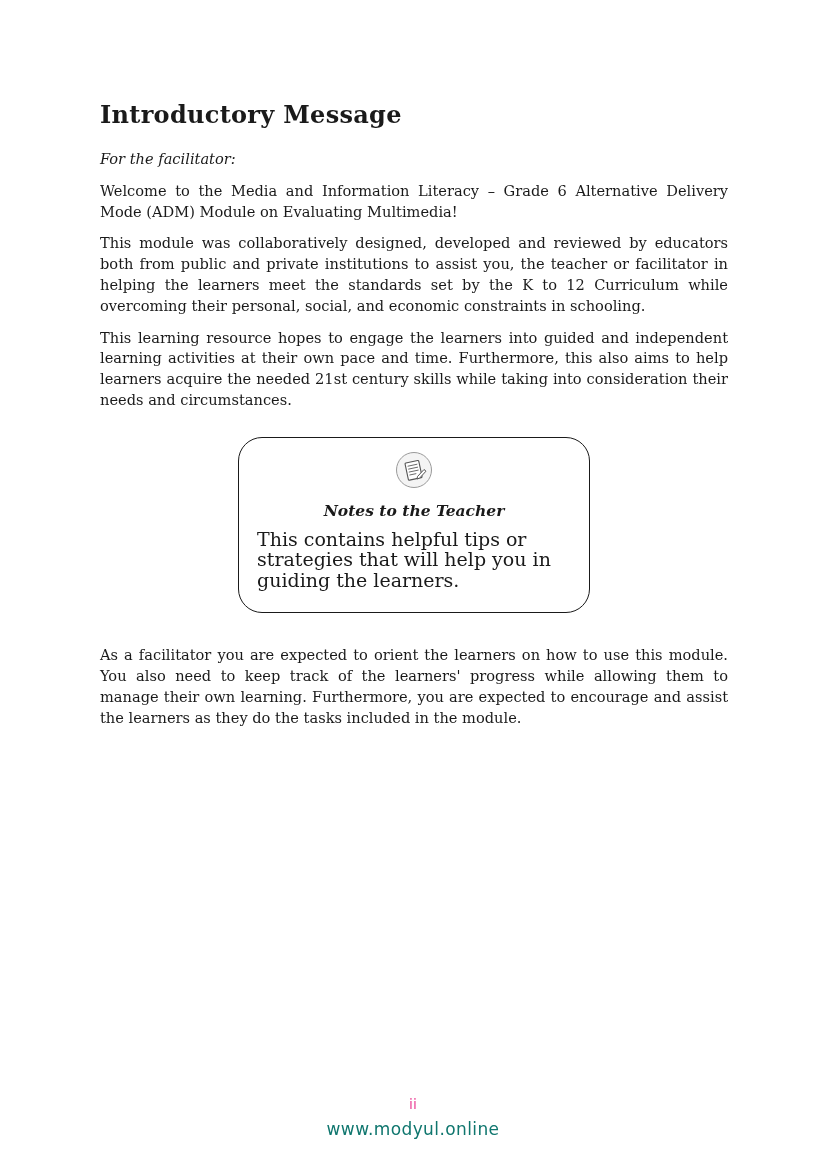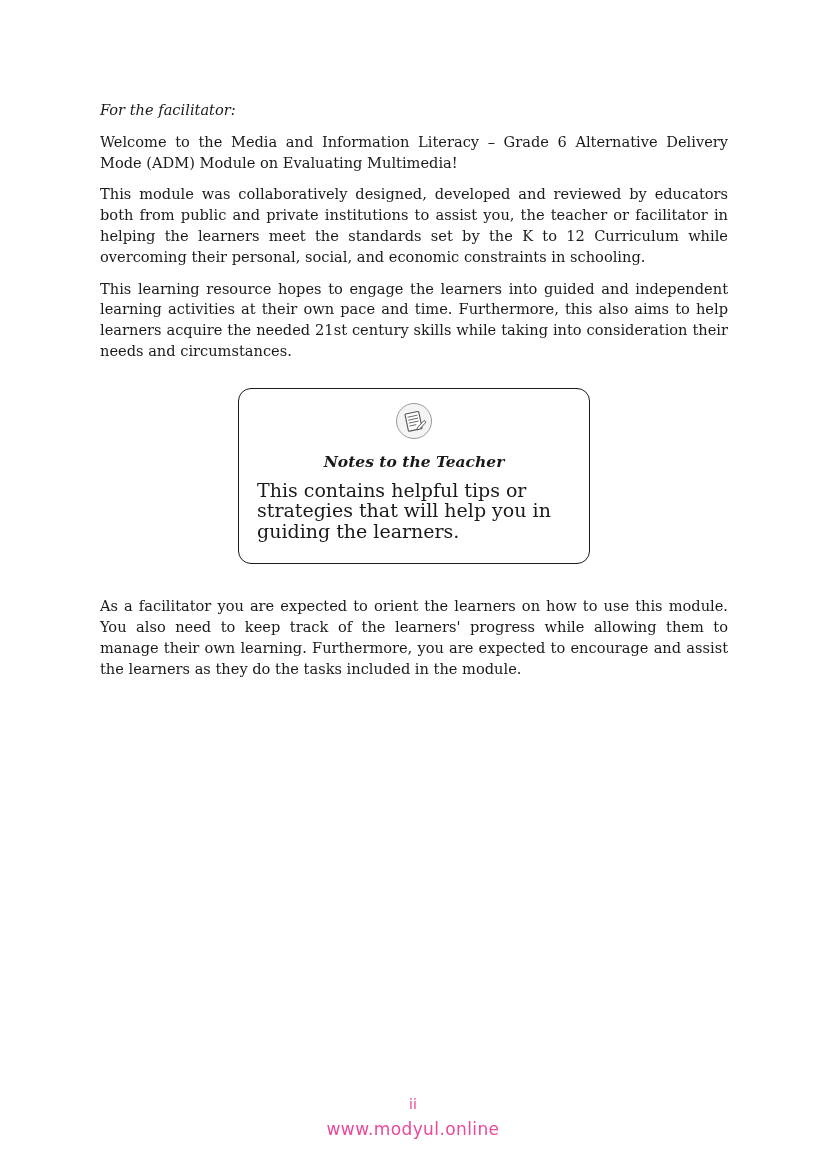--- a/index.html
+++ b/index.html
@@ -34,21 +34,21 @@
     line-height: 20.8px;
     margin-bottom: 11px;
     text-align: justify;
   }
   p.no-justify { text-align: left; font-style: italic; }
 
   .notes-box {
     width: 352px;
     margin: 26px auto 32px auto;
     border: 1.6px solid #1a1a1a;
-    border-radius: 13px;
+    border-radius: 24px;
     padding: 13px 18px 22px 18px;
     background: #ffffff;
   }
   .notes-icon-wrap {
     text-align: center;
     margin-bottom: 8px;
   }
   .notes-heading {
     text-align: center;
     font-size: 15.5px;
@@ -71,30 +71,31 @@
   }
   .page-number {
     font-family: "DejaVu Sans", "Liberation Sans", sans-serif;
     font-size: 14px;
     color: #ec4899;
     margin-bottom: 7px;
   }
   .watermark {
     font-family: "DejaVu Sans", "Liberation Sans", sans-serif;
     font-size: 17px;
-    color: #ec4899;
+    color: #0f766e;
     letter-spacing: 0.4px;
   }
 </style>
 </head>
 <body>
 
 <div class="page">
   <div class="content">
 
+    <h1 class="page-title"><span>Introductory Message</span></h1>
 
     <p class="body-par no-justify">For the facilitator:</p>
 
     <p class="body-par">Welcome to the Media and Information Literacy – Grade 6 Alternative Delivery Mode (ADM) Module on Evaluating Multimedia!</p>
 
     <p class="body-par">This module was collaboratively designed, developed and reviewed by educators both from public and private institutions to assist you, the teacher or facilitator in helping the learners meet the standards set by the K to 12 Curriculum while overcoming their personal, social, and economic constraints in schooling.</p>
 
     <p class="body-par">This learning resource hopes to engage the learners into guided and independent learning activities at their own pace and time. Furthermore, this also aims to help learners acquire the needed 21st century skills while taking into consideration their needs and circumstances.</p>
 
 

